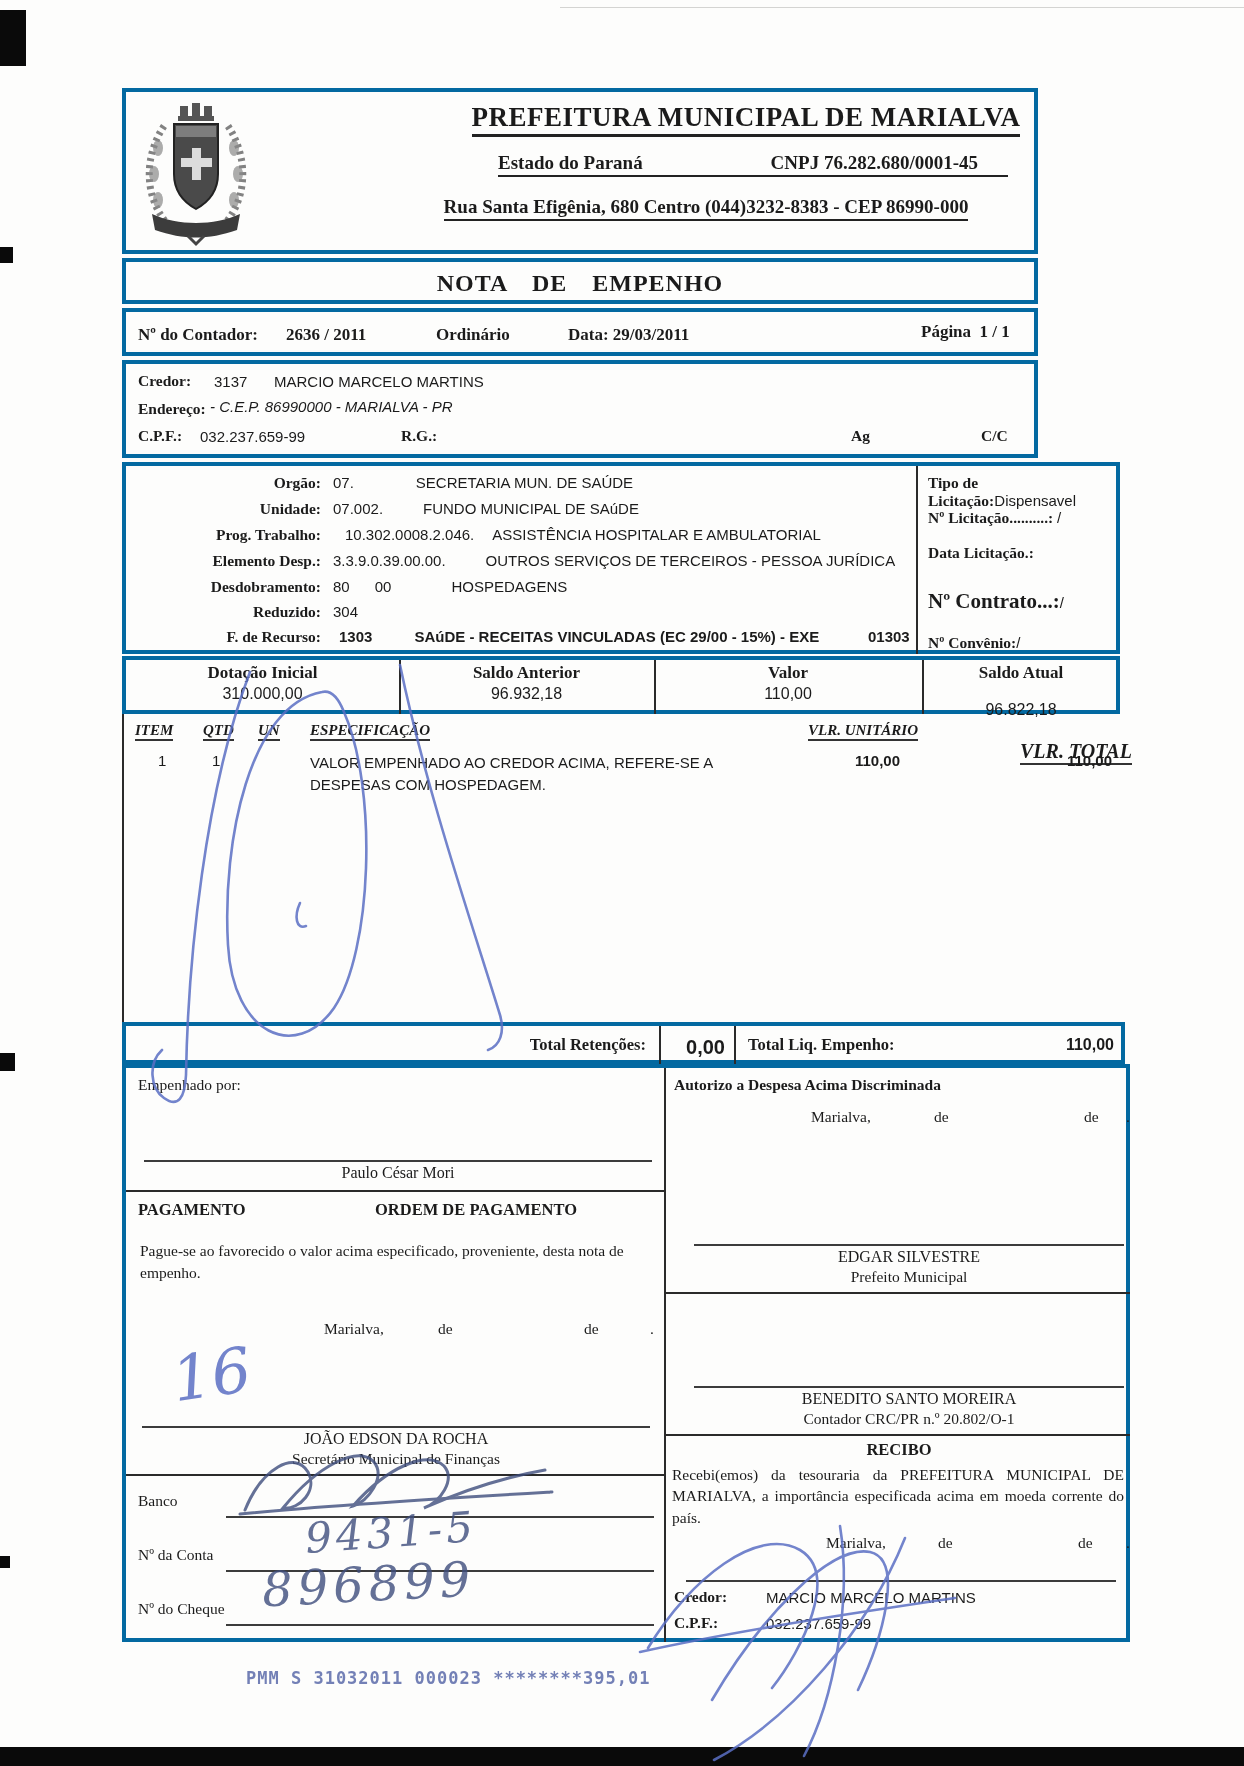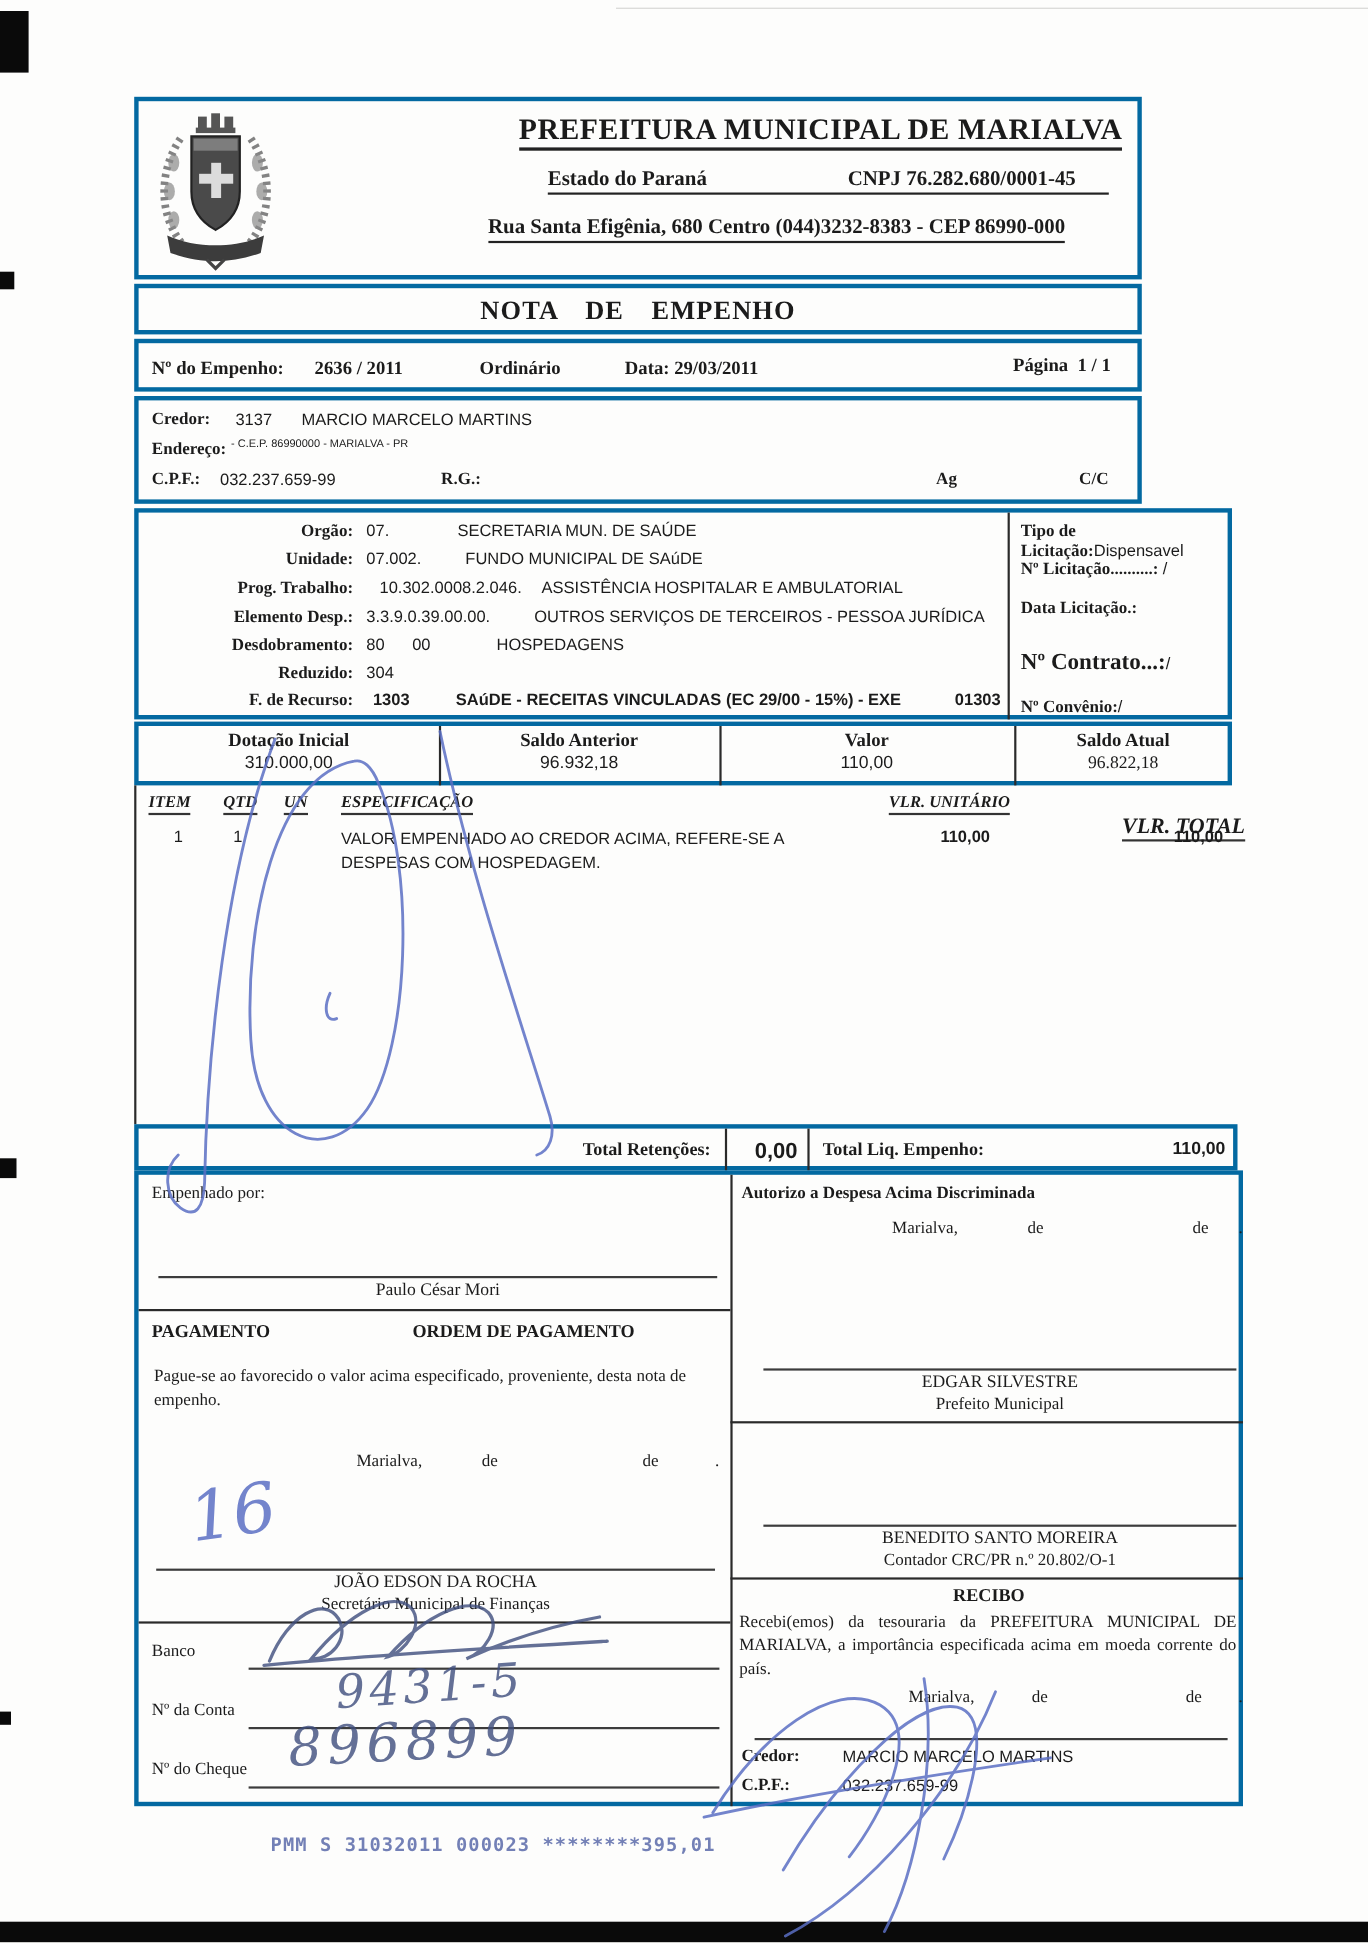--- a/index.html
+++ b/index.html
@@ -75,33 +75,33 @@
     <div class="abs ctr" style="left:250px;top:104px;width:660px;">
       <span class="bserif u2" style="font-size:19px;display:inline-block;">Rua Santa Efigênia, 680    Centro   (044)3232-8383  -  CEP 86990-000</span>
     </div>
   </div>
 
   <div class="box ctr" style="left:122px;top:258px;width:916px;height:46px;">
     <span class="bserif" style="font-size:24px;word-spacing:18px;letter-spacing:1px;line-height:42px;">NOTA DE EMPENHO</span>
   </div>
 
   <div class="box" style="left:122px;top:308px;width:916px;height:48px;font-size:17px;">
-    <span class="abs bserif" style="left:12px;top:13px;">Nº do Empenho:</span>
+    <span class="abs bserif" style="left:12px;top:13px;">Nº do Contador:</span>
     <span class="abs bserif" style="left:160px;top:13px;">2636 / 2011</span>
     <span class="abs bserif" style="left:310px;top:13px;">Ordinário</span>
     <span class="abs bserif" style="left:442px;top:13px;">Data: 29/03/2011</span>
     <span class="abs bserif" style="left:795px;top:10px;">Página&nbsp;&nbsp;1 / 1</span>
   </div>
 
   <div class="box" style="left:122px;top:360px;width:916px;height:98px;">
     <span class="abs bserif" style="left:12px;top:8px;font-size:15.5px;">Credor:</span>
     <span class="abs sans" style="left:88px;top:9px;font-size:15px;">3137</span>
     <span class="abs sans" style="left:148px;top:9px;font-size:15px;">MARCIO MARCELO MARTINS</span>
     <span class="abs bserif" style="left:12px;top:36px;font-size:15.5px;">Endereço:</span>
-    <span class="abs sans" style="left:84px;top:34px;font-size:10px;">- C.E.P. 86990000  -  MARIALVA  -  PR</span>
+    <span class="abs sans" style="left:84px;top:34px;font-size:15px;font-style:italic;">- C.E.P. 86990000  -  MARIALVA  -  PR</span>
     <span class="abs bserif" style="left:12px;top:63px;font-size:15.5px;">C.P.F.:</span>
     <span class="abs sans" style="left:74px;top:64px;font-size:15px;">032.237.659-99</span>
     <span class="abs bserif" style="left:275px;top:63px;font-size:15.5px;">R.G.:</span>
     <span class="abs bserif" style="left:725px;top:63px;font-size:15.5px;">Ag</span>
     <span class="abs bserif" style="left:855px;top:63px;font-size:15.5px;">C/C</span>
   </div>
 
   <div class="box" style="left:122px;top:462px;width:998px;height:192px;">
     <div class="vline" style="left:790px;top:0;height:188px;"></div>
 
@@ -169,21 +169,21 @@
     <div class="abs ctr" style="left:273px;top:3px;width:255px;">
       <div class="bserif" style="font-size:17px;">Saldo Anterior</div>
       <div class="sans" style="font-size:16px;margin-top:2px;">96.932,18</div>
     </div>
     <div class="abs ctr" style="left:528px;top:3px;width:268px;">
       <div class="bserif" style="font-size:17px;">Valor</div>
       <div class="sans" style="font-size:16px;margin-top:2px;">110,00</div>
     </div>
     <div class="abs ctr" style="left:796px;top:3px;width:198px;">
       <div class="bserif" style="font-size:17px;">Saldo Atual</div>
-      <div class="sans" style="font-size:16px;margin-top:2px;font-family:Liberation Serif, serif;">96.822,18</div>
+      <div class="sans" style="font-size:16px;margin-top:18px;">96.822,18</div>
     </div>
   </div>
 
   <span class="abs bserif ital u1" style="left:135px;top:722px;font-size:15px;">ITEM</span>
   <span class="abs bserif ital u1" style="left:203px;top:722px;font-size:15px;">QTD</span>
   <span class="abs bserif ital u1" style="left:258px;top:722px;font-size:15px;">UN</span>
   <span class="abs bserif ital u1" style="left:310px;top:722px;font-size:15px;">ESPECIFICAÇÃO</span>
   <span class="abs bserif ital u1" style="left:808px;top:722px;font-size:15px;">VLR. UNITÁRIO</span>
   <span class="abs bserif ital u1" style="left:1020px;top:740px;font-size:20px;">VLR. TOTAL</span>
 

